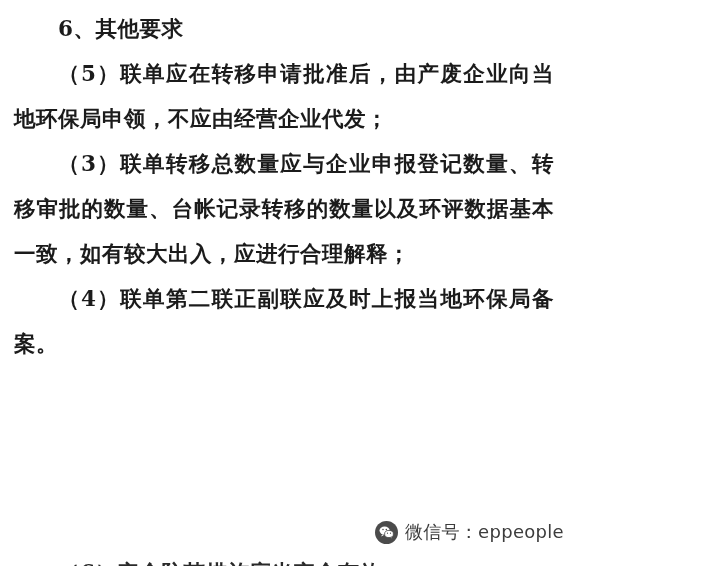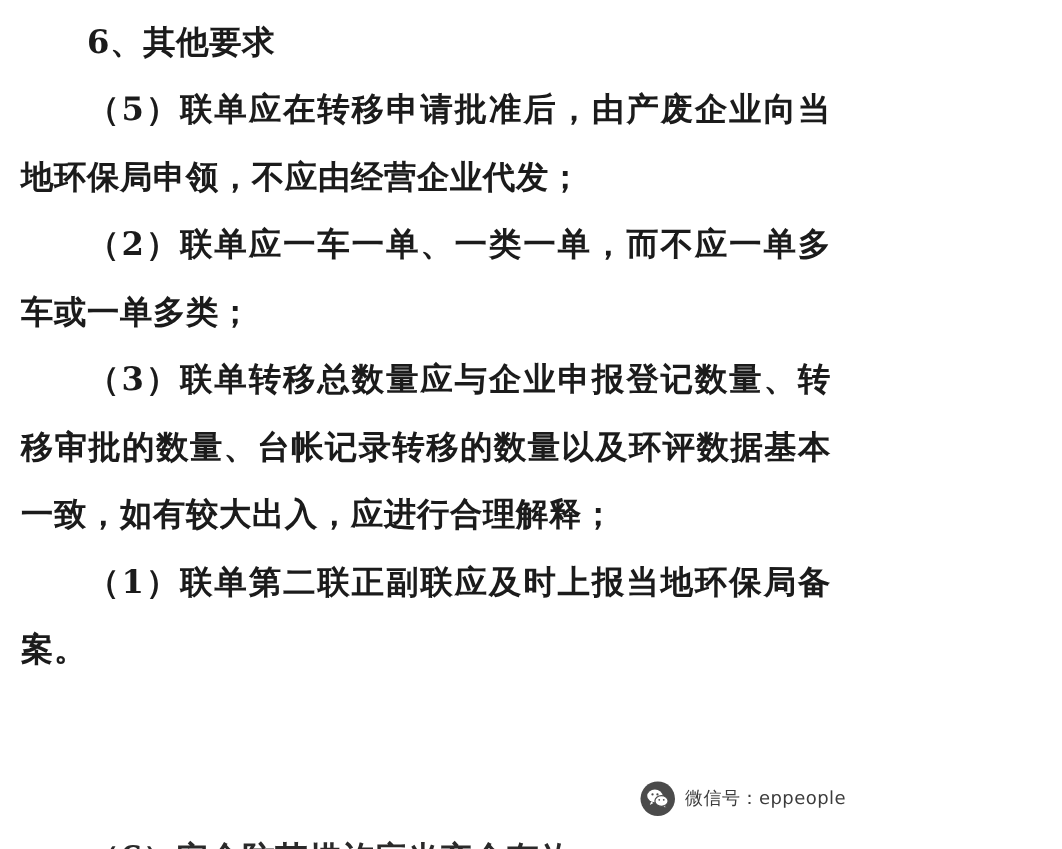--- a/index.html
+++ b/index.html
@@ -49,21 +49,21 @@
     color: #2a2a2a;
   }
   .watermark {
     position: absolute;
     right: 8px;
     bottom: 22px;
     display: flex;
     align-items: center;
     gap: 7px;
     color: #3c3c3c;
-    font-size: 12px;
+    font-size: 18px;
     font-family: "DejaVu Sans", "Liberation Sans", sans-serif;
     letter-spacing: 0.3px;
   }
   .wechat-badge {
     width: 23px;
     height: 23px;
     border-radius: 50%;
     background: #4b4b4b;
     display: inline-flex;
     align-items: center;
@@ -76,23 +76,22 @@
     white-space: nowrap;
   }
 </style>
 </head>
 <body>
 
 <div class="page">
   <div class="doc-body">
     <p class="para heading">6、其他要求</p>
     <p class="para">（5）联单应在转移申请批准后，由产废企业向当地环保局申领，不应由经营企业代发；</p>
-    <p class="para">（2）联单应一车一单、一类一单，而不应一单多车或一单多类；</p>
     <p class="para">（3）联单转移总数量应与企业申报登记数量、转移审批的数量、台帐记录转移的数量以及环评数据基本一致，如有较大出入，应进行合理解释；</p>
-    <p class="para">（1）联单第二联正副联应及时上报当地环保局备案。</p>
+    <p class="para">（4）联单第二联正副联应及时上报当地环保局备案。</p>
     <p class="para cut">（6）安全防范措施应当齐全有效</p>
   </div>
 
   <div class="watermark">
     <span class="wechat-badge">
       <svg width="15" height="13" viewBox="0 0 15 13" aria-hidden="true">
         <ellipse cx="5.6" cy="4.6" rx="5.1" ry="4.2" fill="#ffffff"></ellipse>
         <path d="M3.1 8.4 L2.2 10.6 L4.6 9.3 Z" fill="#ffffff"></path>
         <ellipse cx="10" cy="8" rx="4.4" ry="3.6" fill="#ffffff" stroke="#4b4b4b" stroke-width="0.8"></ellipse>
         <path d="M12.3 10.9 L13.2 12.6 L11.1 11.6 Z" fill="#ffffff" stroke="#4b4b4b" stroke-width="0.5"></path>

